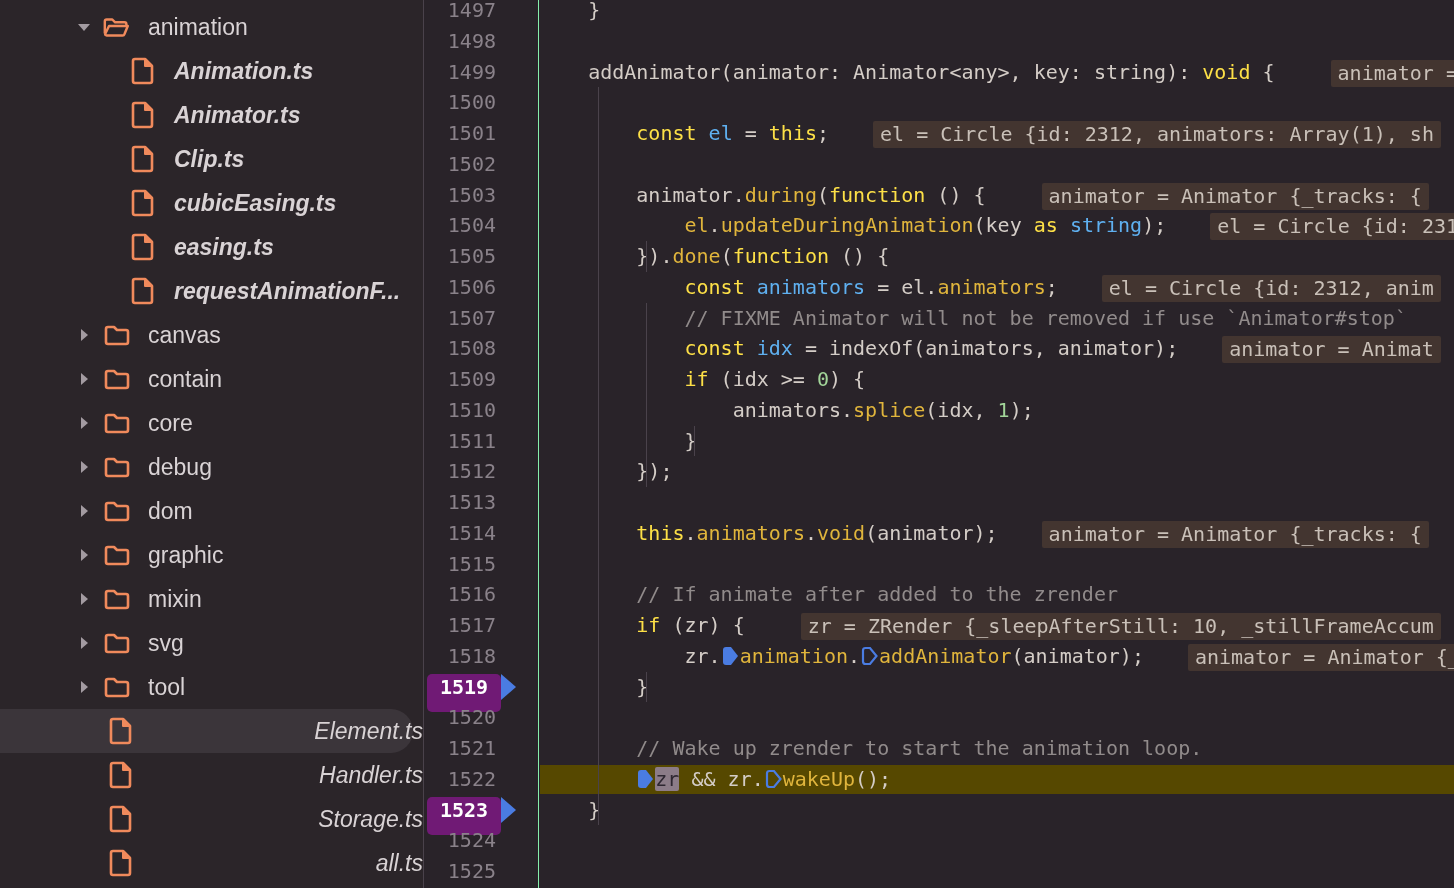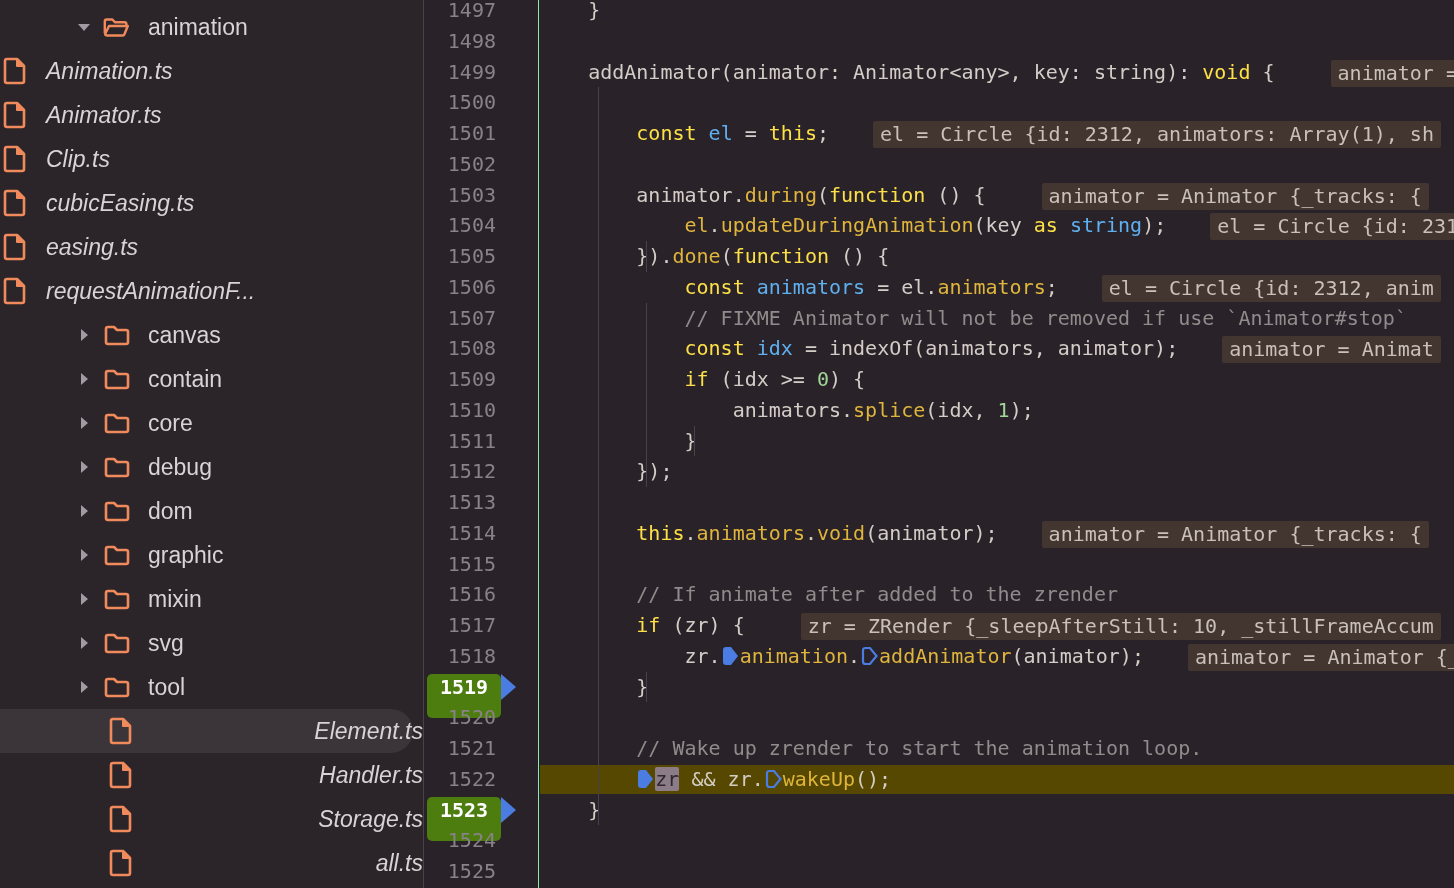--- a/index.html
+++ b/index.html
@@ -5,34 +5,34 @@
   html,body{margin:0;padding:0;background:#292329;width:1454px;height:888px;overflow:hidden;}
   .app{position:relative;width:1454px;height:888px;font-family:"Liberation Sans",sans-serif;}
 
   
   .sidebar{position:absolute;left:0;top:0;width:424px;height:888px;background:#2b2529;border-right:1px solid #4a424b;box-sizing:border-box;overflow:hidden;}
   .tree{position:absolute;left:0;top:5px;right:0;}
   .tree-row{position:relative;height:44px;display:flex;align-items:center;color:#d9d3d5;font-size:23px;}
   .tree-row.active::before{content:'';position:absolute;left:0;top:0;bottom:0;width:413px;background:#3b353a;border-radius:0 22px 22px 0;}
   .tree-row>*{position:relative;}
   .tree-row.folder{padding-left:72px;}
-  .tree-row.childfile{}
+  .tree-row.childfile{padding-left:128px;font-weight:bold;}
   .tree-row.rootfile{padding-left:106px;justify-content:space-between;}
   .chev{width:24px;height:24px;display:flex;align-items:center;justify-content:center;margin-right:6px;flex:none;}
   .tree-ico{width:30px;height:30px;flex:none;margin-right:16px;display:flex;align-items:center;justify-content:center;}
   .tree-ico svg{display:block;}
   .tree-label{white-space:nowrap;}
   .file .tree-label{font-style:italic;}
 
   
   .editor{position:absolute;left:425px;top:0;right:0;bottom:0;background:#292329;}
   .gutter{position:absolute;left:0;top:0;width:114px;bottom:0;border-right:1px solid #86efac;box-sizing:border-box;}
   .gutter-scroll{position:absolute;top:-5px;left:0;right:0;}
   .ln{height:30.75px;line-height:30.75px;text-align:right;padding-right:42px;font-family:"DejaVu Sans Mono",monospace;font-size:20px;color:#8a828a;position:relative;}
-  .ln-badge{position:absolute;left:2px;top:2px;height:44px;width:74px;background:#4d7c0f;border-radius:5px;color:#ffffff;font-weight:bold;text-align:center;line-height:26px;}
+  .ln-badge{position:absolute;left:2px;top:2px;height:38px;width:74px;background:#701a75;border-radius:5px;color:#ffffff;font-weight:bold;text-align:center;line-height:26px;}
   .ln-badge::after{content:'';position:absolute;left:100%;top:0;border-left:15px solid #4a7ce2;border-top:13px solid transparent;border-bottom:13px solid transparent;}
   .code{position:absolute;left:115px;top:0;right:0;bottom:0;overflow:hidden;}
   .code-scroll{position:absolute;top:-5px;left:0;right:0;}
   .code-line{position:relative;height:30.75px;line-height:30.75px;white-space:pre;font-family:"DejaVu Sans Mono",monospace;font-size:20px;color:#d4cdc7;}
   .code-line.hl::before{content:'';position:absolute;left:-7px;right:0;top:1px;bottom:1px;background:#564800;}
   .code-line>span{position:relative;}
   .tok-fg{color:#d4cdc7;}
   .tok-kw{color:#fde047;}
   .tok-gold{color:#e0b53c;}
   .tok-blue{color:#5fb0f0;}

